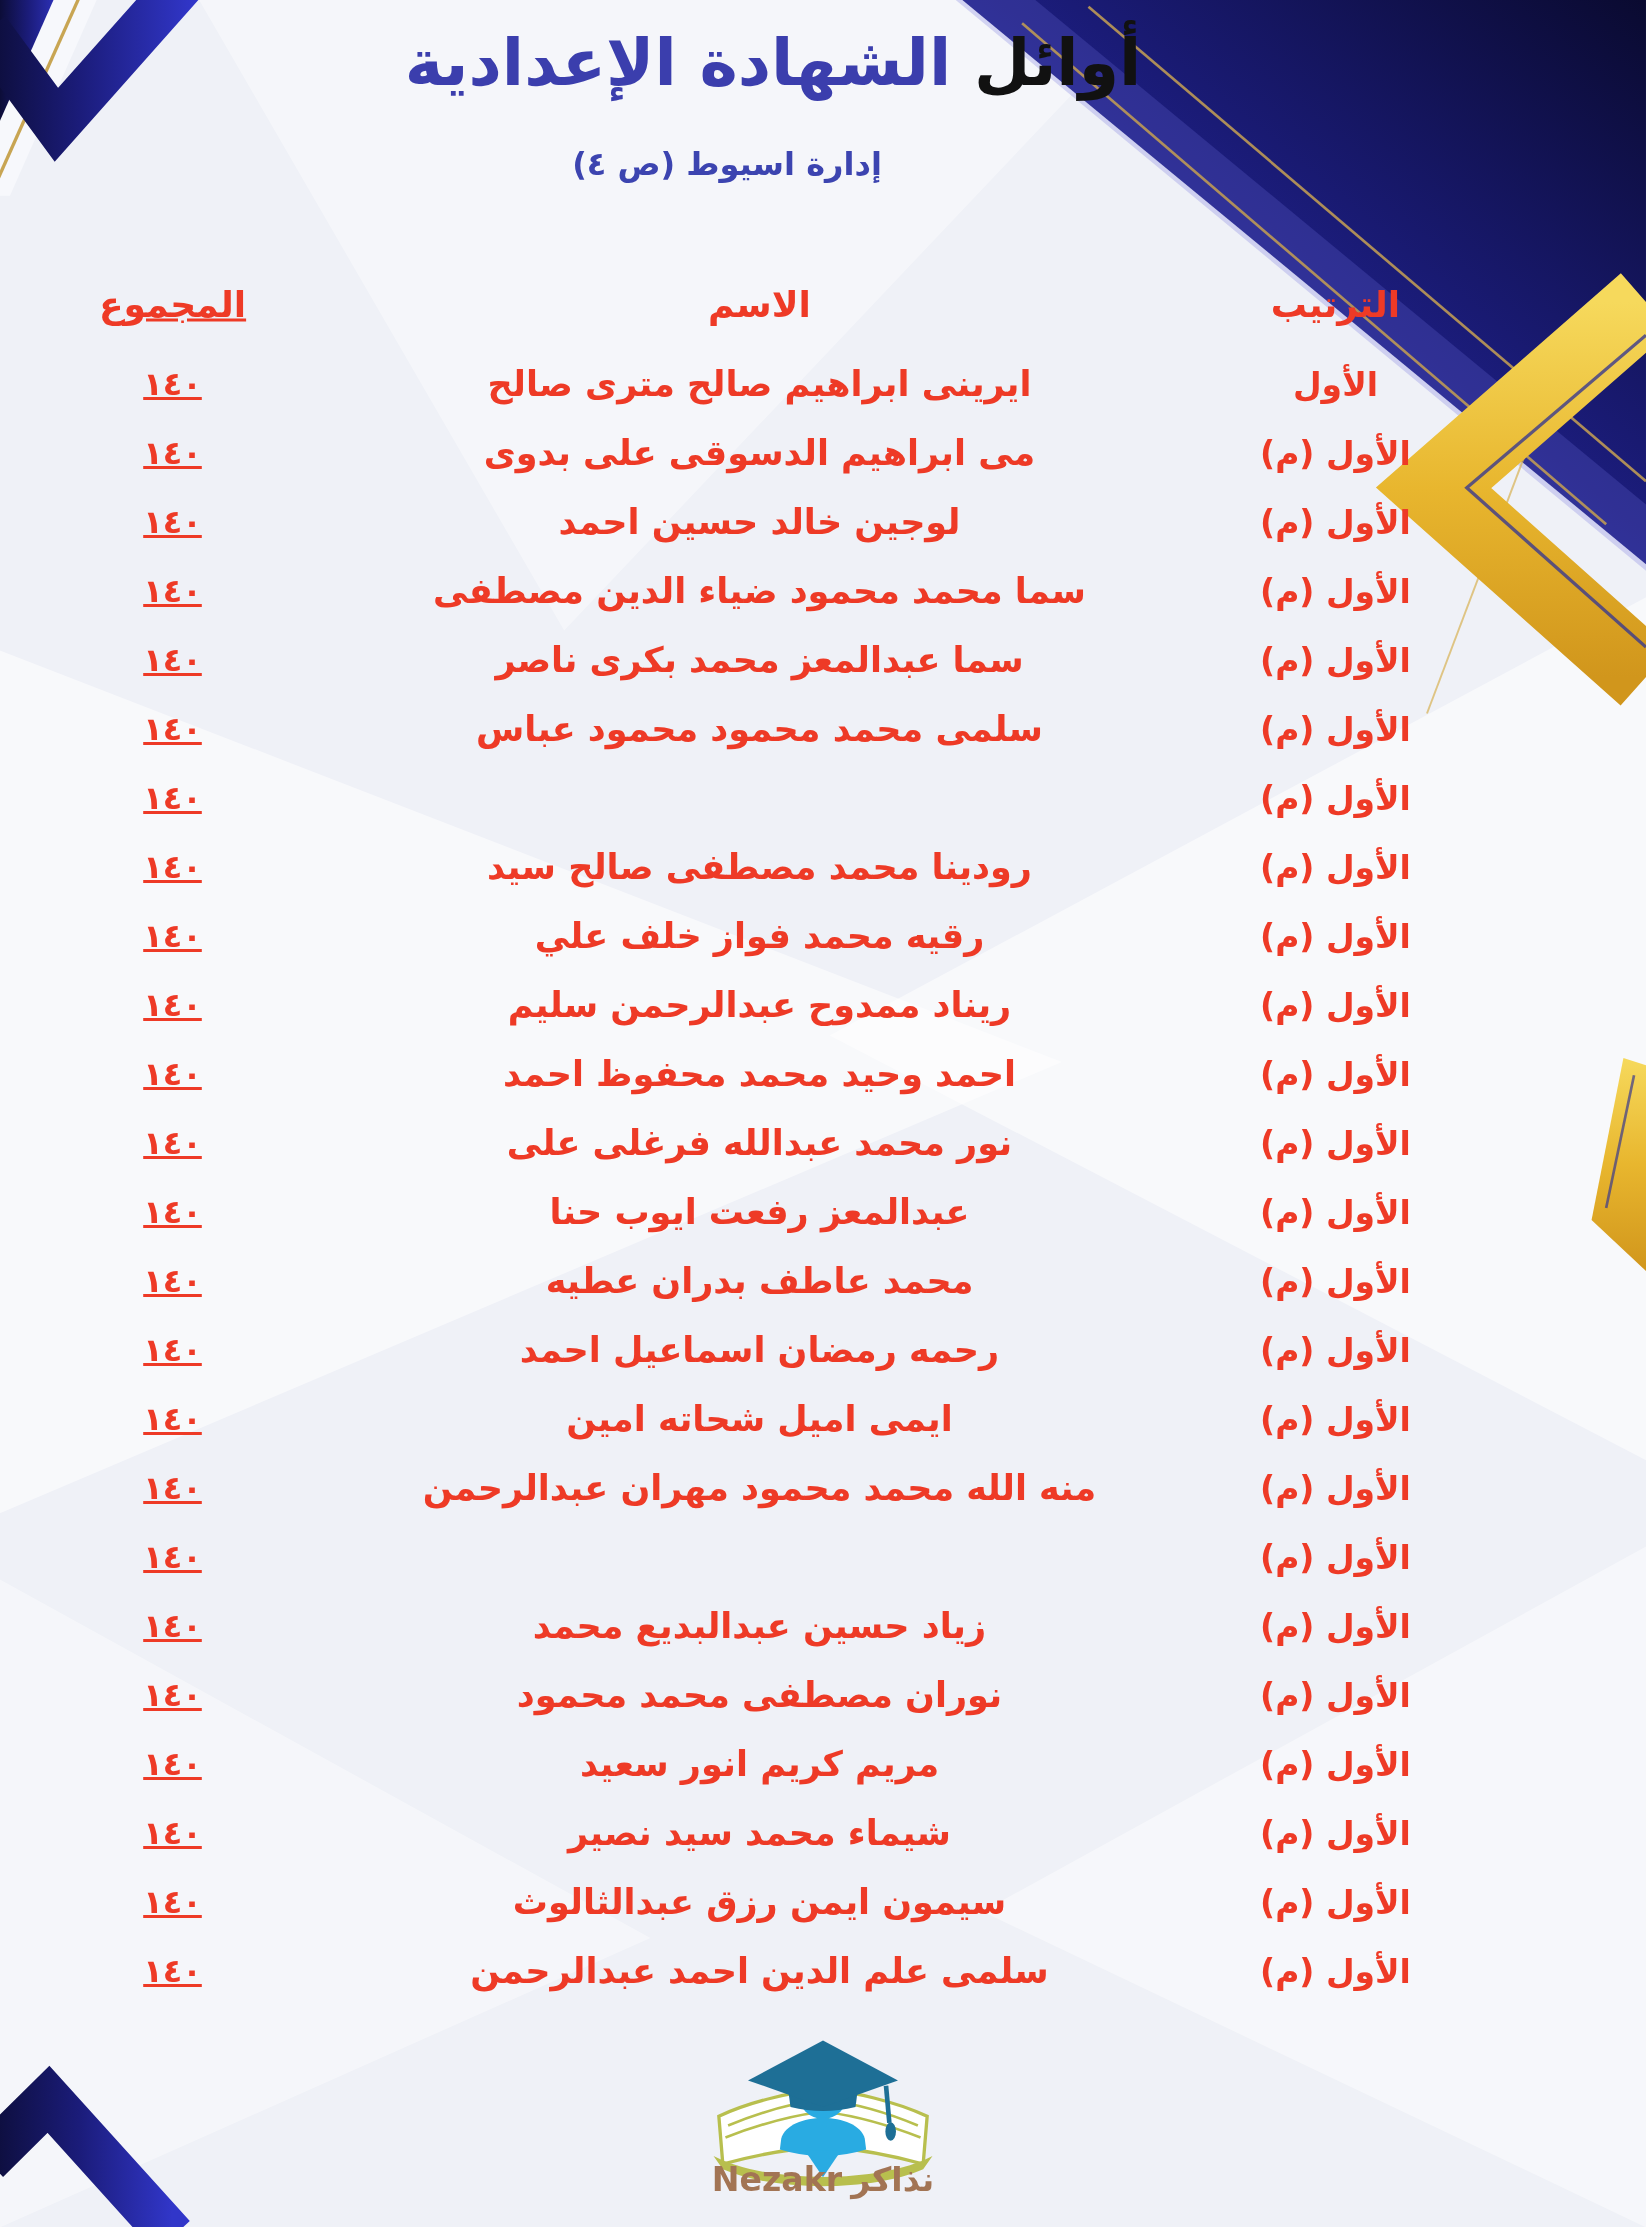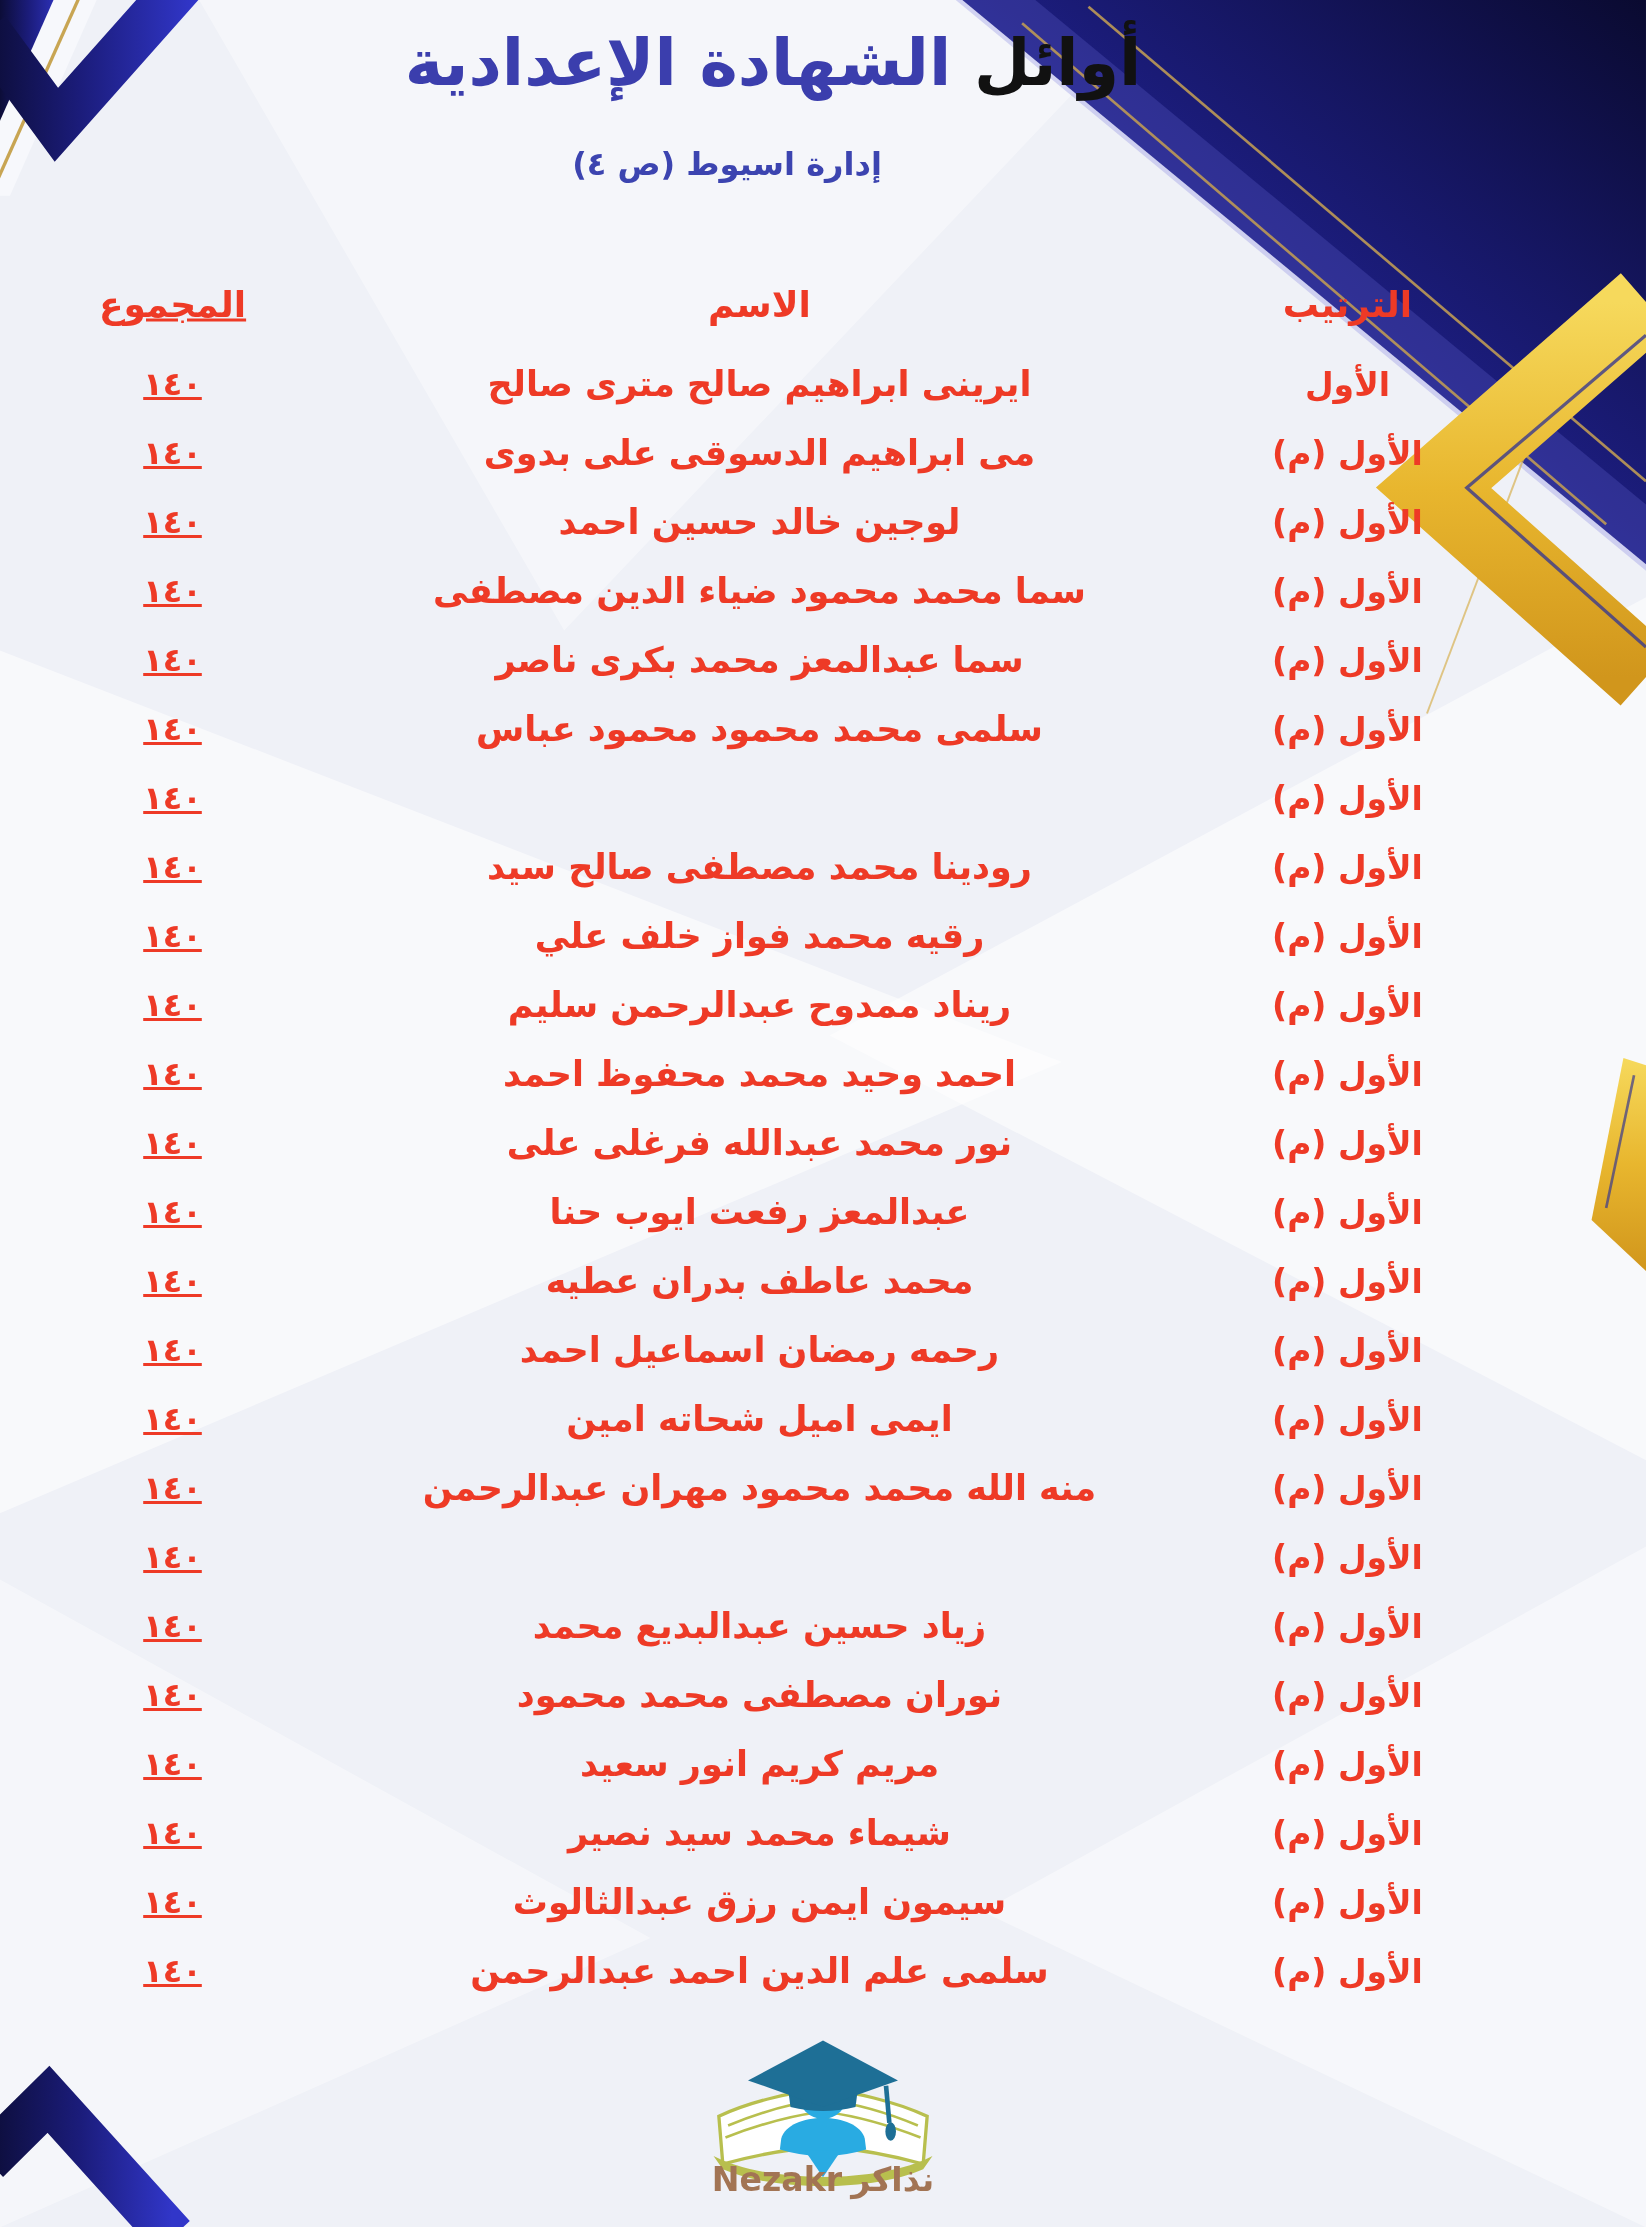--- a/index.html
+++ b/index.html
@@ -39,21 +39,21 @@
     white-space:nowrap;
   }
   
   .results{position:absolute;top:259px;left:0;right:0;z-index:5;color:#ee3a26;font-weight:bold;}
   .trow{position:relative;height:69px;}
   .trow.header{height:90px;font-size:36px;}
   .cell{
     position:absolute;top:50%;transform:translateY(-50%);
     text-align:center;direction:rtl;white-space:nowrap;
   }
-  .cell.rank{right:0;width:597px;font-size:33px;}
+  .cell.rank{right:12px;width:597px;font-size:33px;}
   .cell.name{left:377px;right:504px;font-size:35px;}
   .cell.total{left:0;width:345px;font-size:32px;text-decoration:underline;}
   .trow.header .cell{font-size:36px;}
   
   .logo{position:absolute;left:700px;top:2026px;z-index:6;}
 </style>
 </head>
 <body>
 
 <div class="page">

